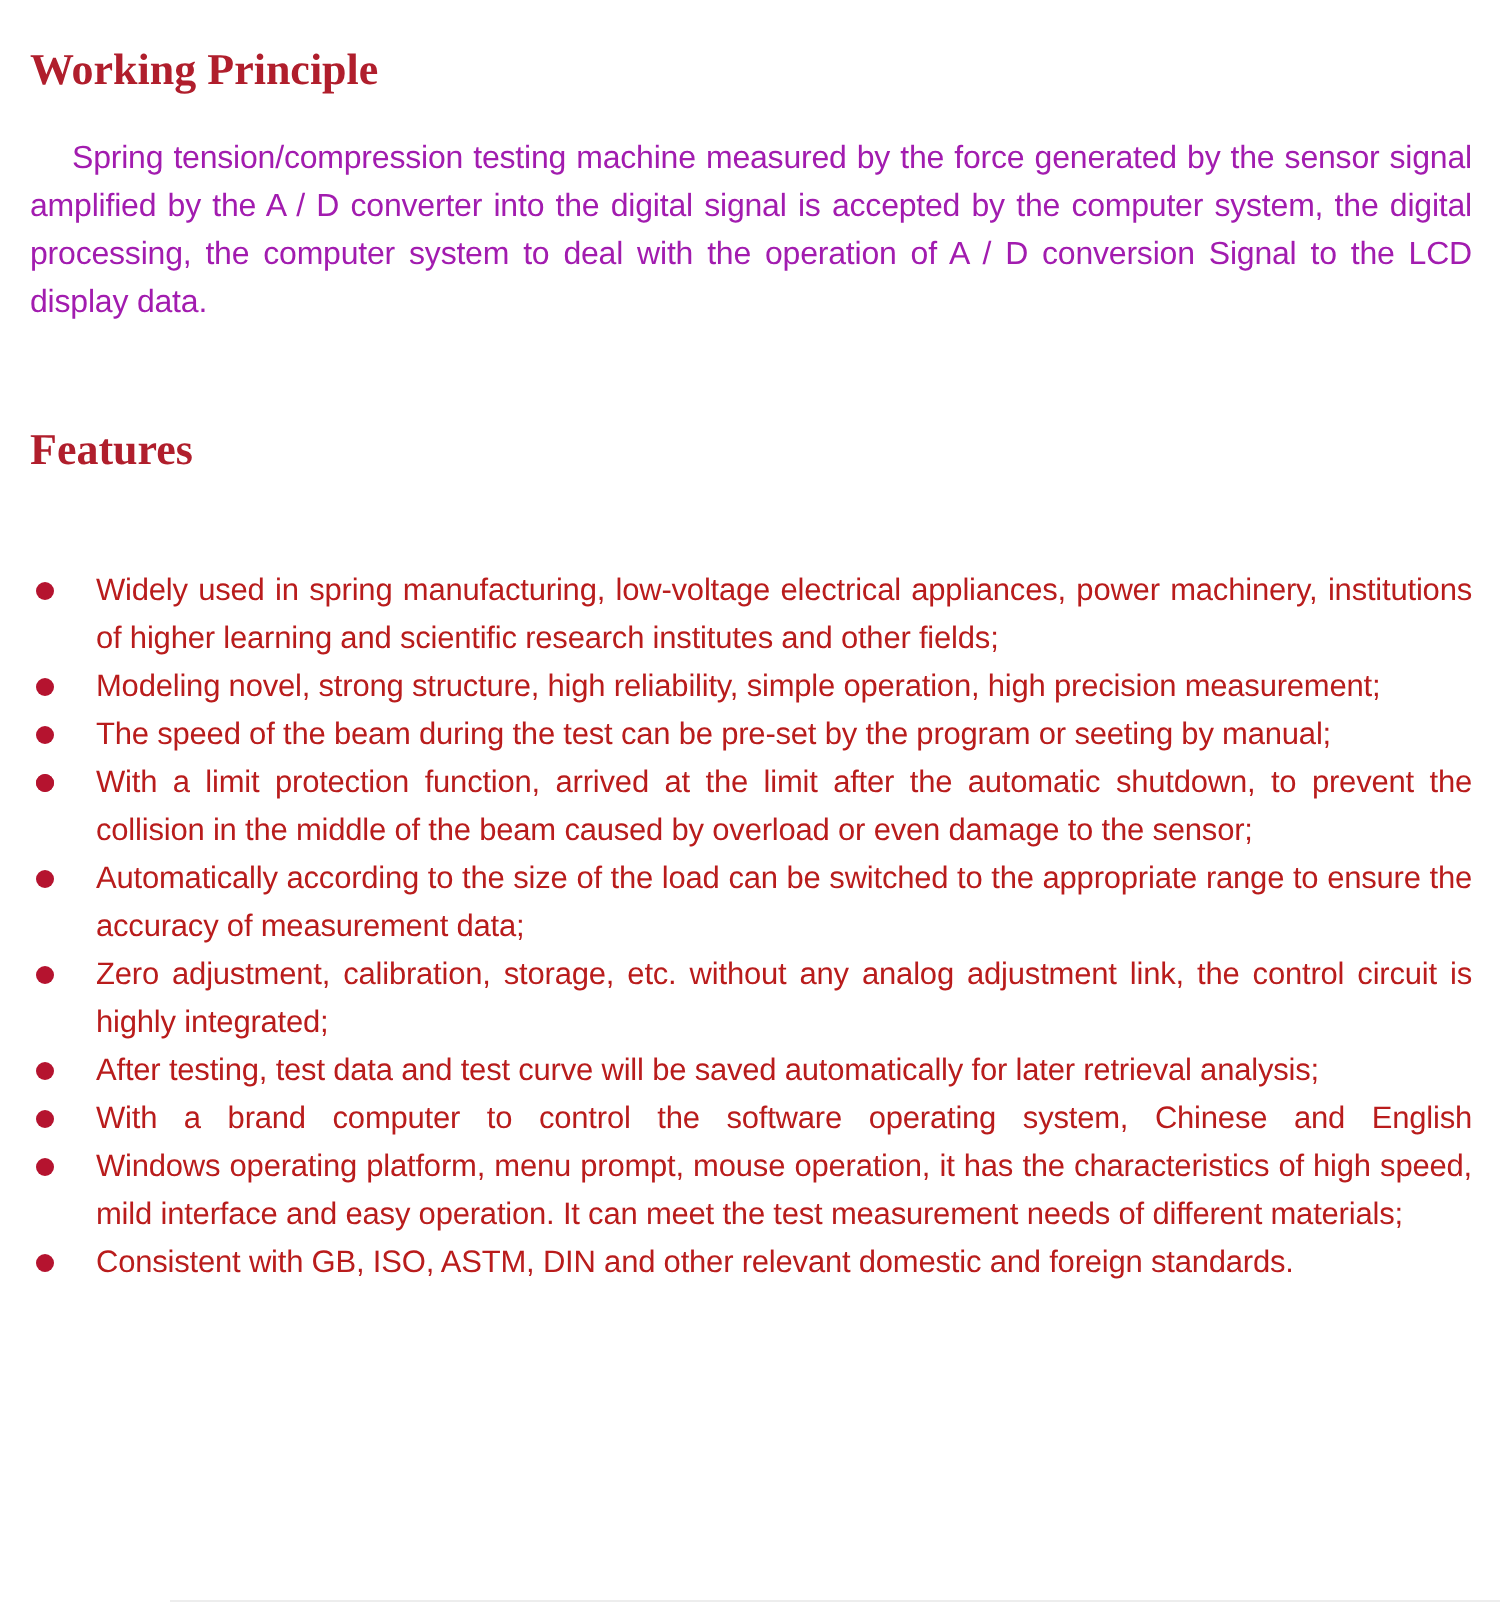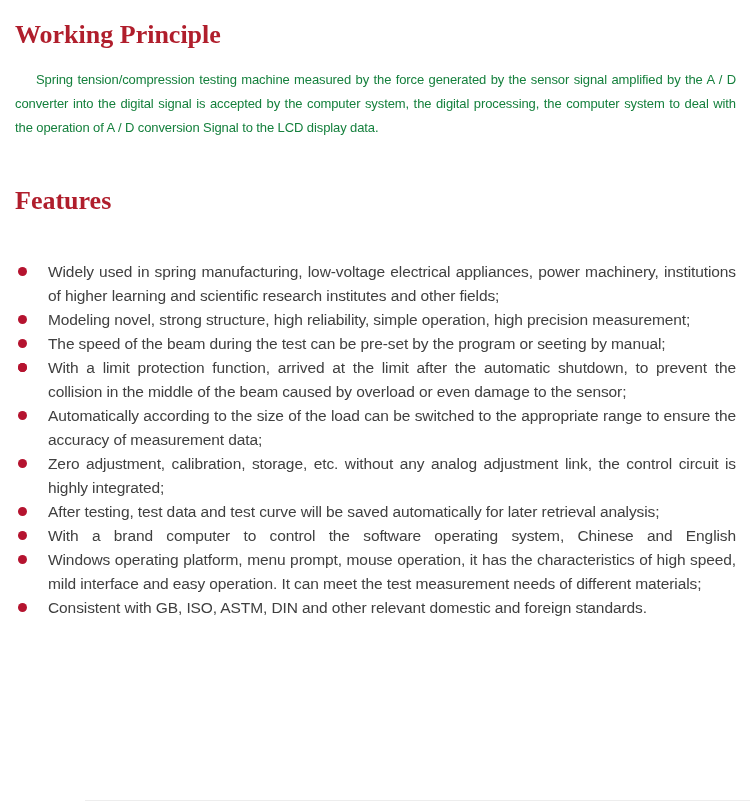--- a/index.html
+++ b/index.html
@@ -12,42 +12,42 @@
     position: relative;
     font-family: "Liberation Sans", "DejaVu Sans", sans-serif;
     overflow: hidden;
   }
   .content {
     padding: 22px 14px 0 15px;
   }
   .section-heading {
     font-family: "Liberation Serif", "DejaVu Serif", serif;
     font-weight: bold;
-    font-size: 26px;
+    font-size: 22px;
     color: #b01e2c;
     line-height: 26px;
   }
   .heading-working { margin-bottom: 20px; }
   .heading-features { margin-top: 48px; margin-bottom: 46px; }
   .body-paragraph {
-    font-size: 13px;
-    color: #15803d;
+    font-size: 16px;
+    color: #a21caf;
     line-height: 24px;
     text-align: justify;
     text-indent: 21px;
     letter-spacing: -0.1px;
   }
   .features-list {
     list-style: none;
   }
   .feature-item {
     position: relative;
     padding-left: 33px;
     font-size: 15.5px;
-    color: #404040;
+    color: #b91c1c;
     line-height: 24px;
     text-align: justify;
     letter-spacing: -0.1px;
   }
   .feature-item .bullet {
     position: absolute;
     left: 3px;
     top: 7px;
     width: 9px;
     height: 9px;

